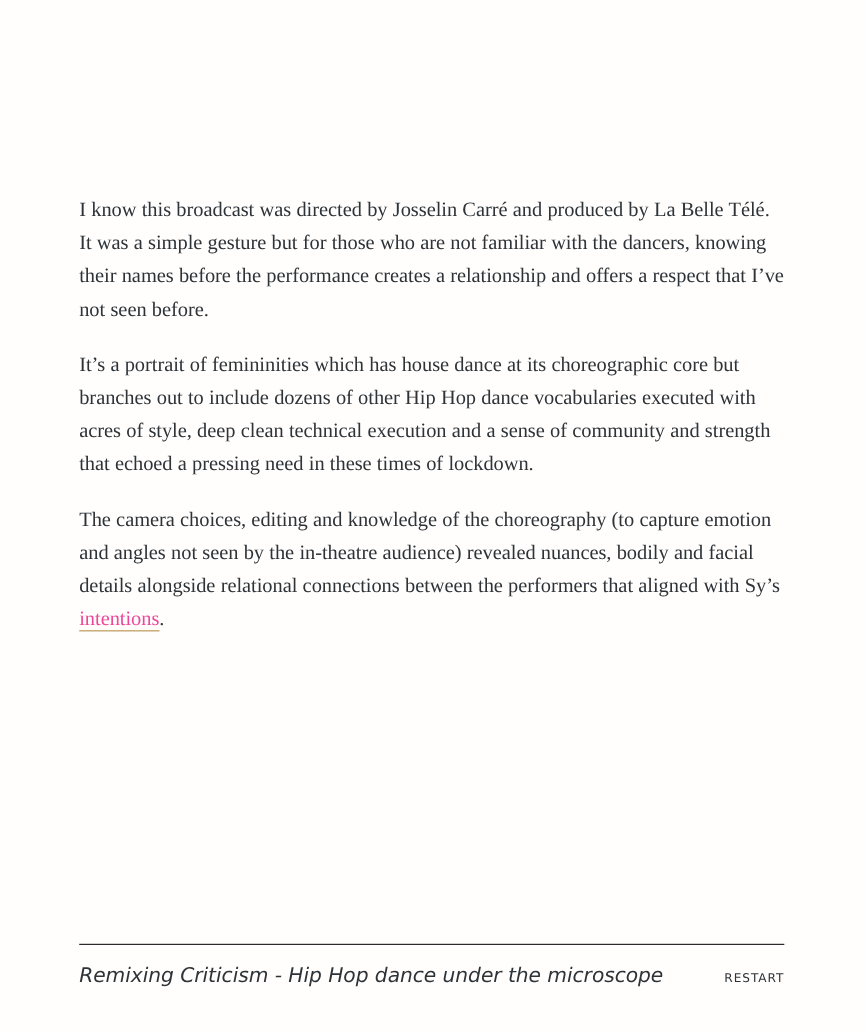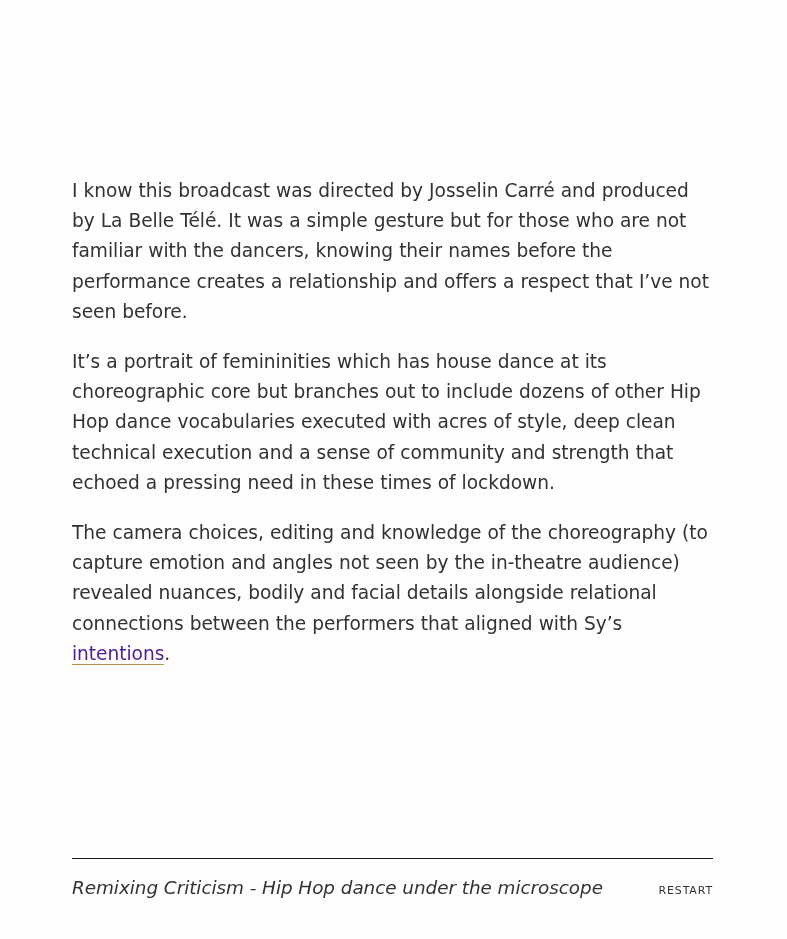--- a/index.html
+++ b/index.html
@@ -20,20 +20,21 @@
     width: 787px;
     height: 939px;
     box-sizing: border-box;
   }
 
   .article {
     position: absolute;
     left: 72px;
     top: 176px;
     width: 641px;
+    font-family: Liberation Serif, serif;
   }
 
   .para {
     font-size: 18.6px;
     line-height: 30.2px;
     letter-spacing: -0.05px;
     color: #2e3338;
     margin: 0 0 20px 0;
     text-align: left;
     word-spacing: 0.2px;
@@ -41,21 +42,21 @@
   .para:last-child {
     margin-bottom: 0;
   }
 
   .para em,
   .italic {
     font-style: italic;
   }
 
   .link {
-    color: #4c1d95;
+    color: #ec4899;
     text-decoration: none;
     border-bottom: 1.6px solid #b5904a;
     padding-bottom: 0px;
     cursor: pointer;
   }
 
   .footer {
     position: absolute;
     left: 72px;
     top: 858px;

